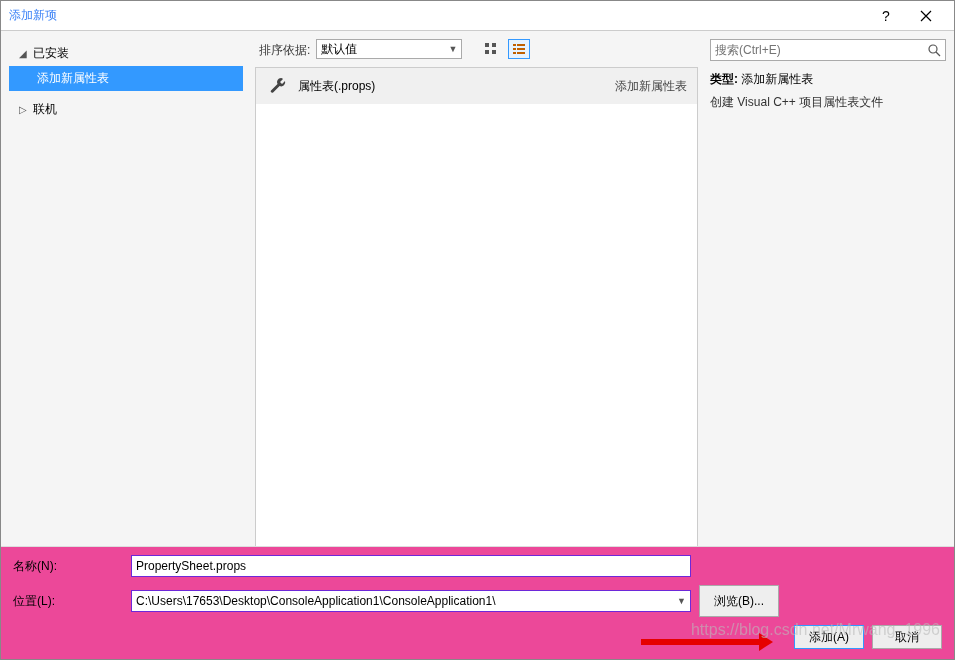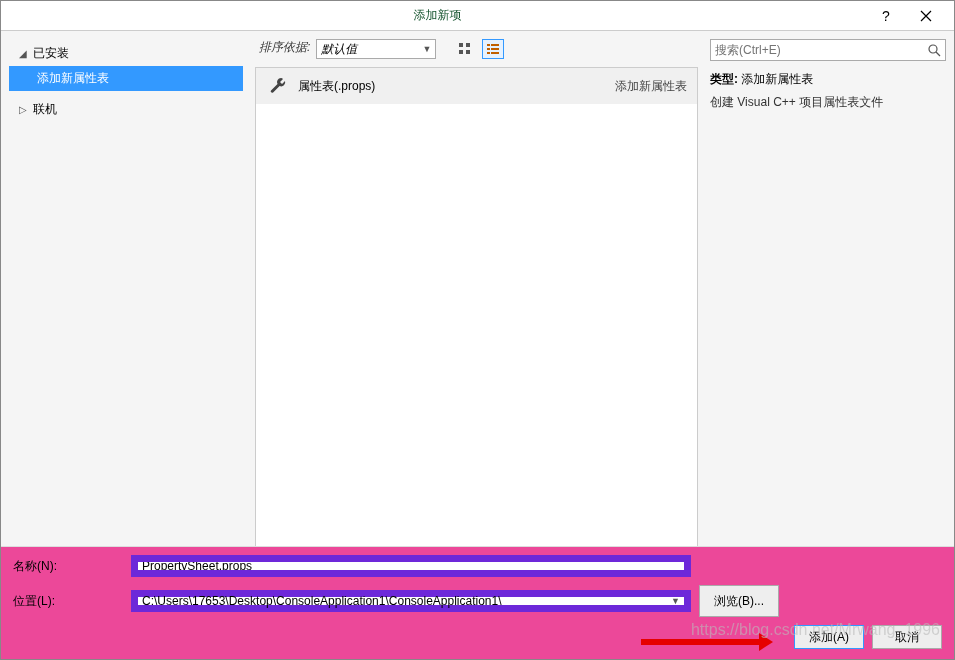--- a/index.html
+++ b/index.html
@@ -1,34 +1,34 @@
 <!DOCTYPE html>
 <html><head>
 <meta charset="utf-8">
 <style>
 * { box-sizing: border-box; margin: 0; padding: 0; font-family: "Microsoft YaHei", "Segoe UI", sans-serif; font-size: 12px; }
 body { background: #fff; width: 955px; height: 660px; overflow: hidden; border: 1px solid #888; position: relative; }
 
 .titlebar { height: 30px; display: flex; align-items: center; padding: 0 8px; background: #fff; border-bottom: 1px solid #ccc; }
-.titlebar-title { flex: 1; color: #14532d; text-align: center; }
+.titlebar-title { flex: 1; color: #3b82f6; }
 .titlebar-btn { width: 40px; height: 30px; display: flex; align-items: center; justify-content: center; cursor: pointer; font-size: 14px; }
 
 .main { display: flex; height: calc(100% - 30px - 104px); background: #f5f5f5; }
 
 .sidebar { width: 250px; padding: 10px 8px; background: #f5f5f5; }
 .tree-item { padding: 4px 6px; cursor: pointer; display: flex; align-items: center; gap: 4px; }
 .tree-item.level1 { padding-left: 10px; }
 .tree-item.level2 { padding-left: 28px; }
 .tree-item.selected { background: #3399ff; color: #fff; }
 .tree-arrow { display: inline-block; width: 10px; font-size: 10px; color: #555; }
 
 .center { flex: 1; display: flex; flex-direction: column; background: #f5f5f5; padding: 8px 0; }
-.center-toolbar { display: flex; align-items: flex-start; gap: 6px; padding: 0 8px 8px 8px; font-style: italic; }
+.center-toolbar { display: flex; align-items: flex-end; gap: 6px; padding: 0 8px 8px 8px; }
 .sort-label { color: #333; }
-.sort-select { border: 1px solid #aaa; height: 20px; width: 120px; padding: 0 4px; background: #fff; display: flex; align-items: center; justify-content: space-between; cursor: pointer; }
+.sort-select { border: 1px solid #aaa; height: 20px; width: 146px; padding: 0 4px; background: #fff; display: flex; align-items: center; justify-content: space-between; cursor: pointer; }
 .sort-select .chev { font-size: 9px; color: #555; }
 .view-btn { width: 22px; height: 20px; border: 1px solid transparent; display: flex; align-items: center; justify-content: center; cursor: pointer; }
 .view-btn.active { border: 1px solid #3399ff; background: #e6f2ff; }
 
 .item-list { flex: 1; background: #fff; border: 1px solid #ccc; margin: 0 4px; }
 .list-row { display: flex; align-items: center; padding: 6px 10px; cursor: pointer; background: #f0f0f0; }
 .list-icon { width: 24px; height: 24px; margin-right: 8px; display: flex; align-items: center; justify-content: center; }
 .list-label { flex: 1; color: #000; }
 .list-meta { color: #444; }
 
@@ -36,21 +36,21 @@
 .search-box { border: 1px solid #aaa; height: 22px; display: flex; align-items: center; background: #fff; padding: 0 4px; margin-bottom: 10px; }
 .search-box input { flex: 1; border: none; outline: none; color: #a21caf; }
 .search-icon { color: #555; font-size: 13px; cursor: pointer; }
 .type-row { margin-bottom: 6px; }
 .type-label { font-weight: bold; }
 .desc { color: #333; margin-top: 4px; }
 
 .bottom { position: absolute; bottom: 0; left: 0; right: 0; background: #ec4899; padding: 8px 12px 10px 12px; border-top: 1px solid #ddd; }
 .form-row { display: flex; align-items: center; gap: 8px; margin-bottom: 8px; }
 .form-label { width: 110px; color: #000; }
-.form-input { border: 7px solid #6d28d9; height: 22px; padding: 0 4px; background: #fff; }
+.form-input { border: 1px solid #6d28d9; height: 22px; padding: 0 4px; background: #fff; }
 .name-input { width: 560px; }
 .loc-input { width: 560px; display: flex; align-items: center; justify-content: space-between; }
 .loc-input .chev { font-size: 9px; color: #555; cursor: pointer; }
 .browse-btn { border: 1px solid #aaa; background: #eee; height: 32px; padding: 0 14px; cursor: pointer; }
 
 .action-row { display: flex; justify-content: flex-end; gap: 8px; margin-top: 4px; }
 .action-btn { border: 1px solid #aaa; background: #eee; height: 24px; width: 70px; cursor: pointer; display: flex; align-items: center; justify-content: center; }
 .action-btn.primary { border: 1px solid #3399ff; margin-left: 32px; }
 
 .red-arrow { position: absolute; bottom: 14px; left: 640px; width: 120px; height: 6px; background: #e60000; }

